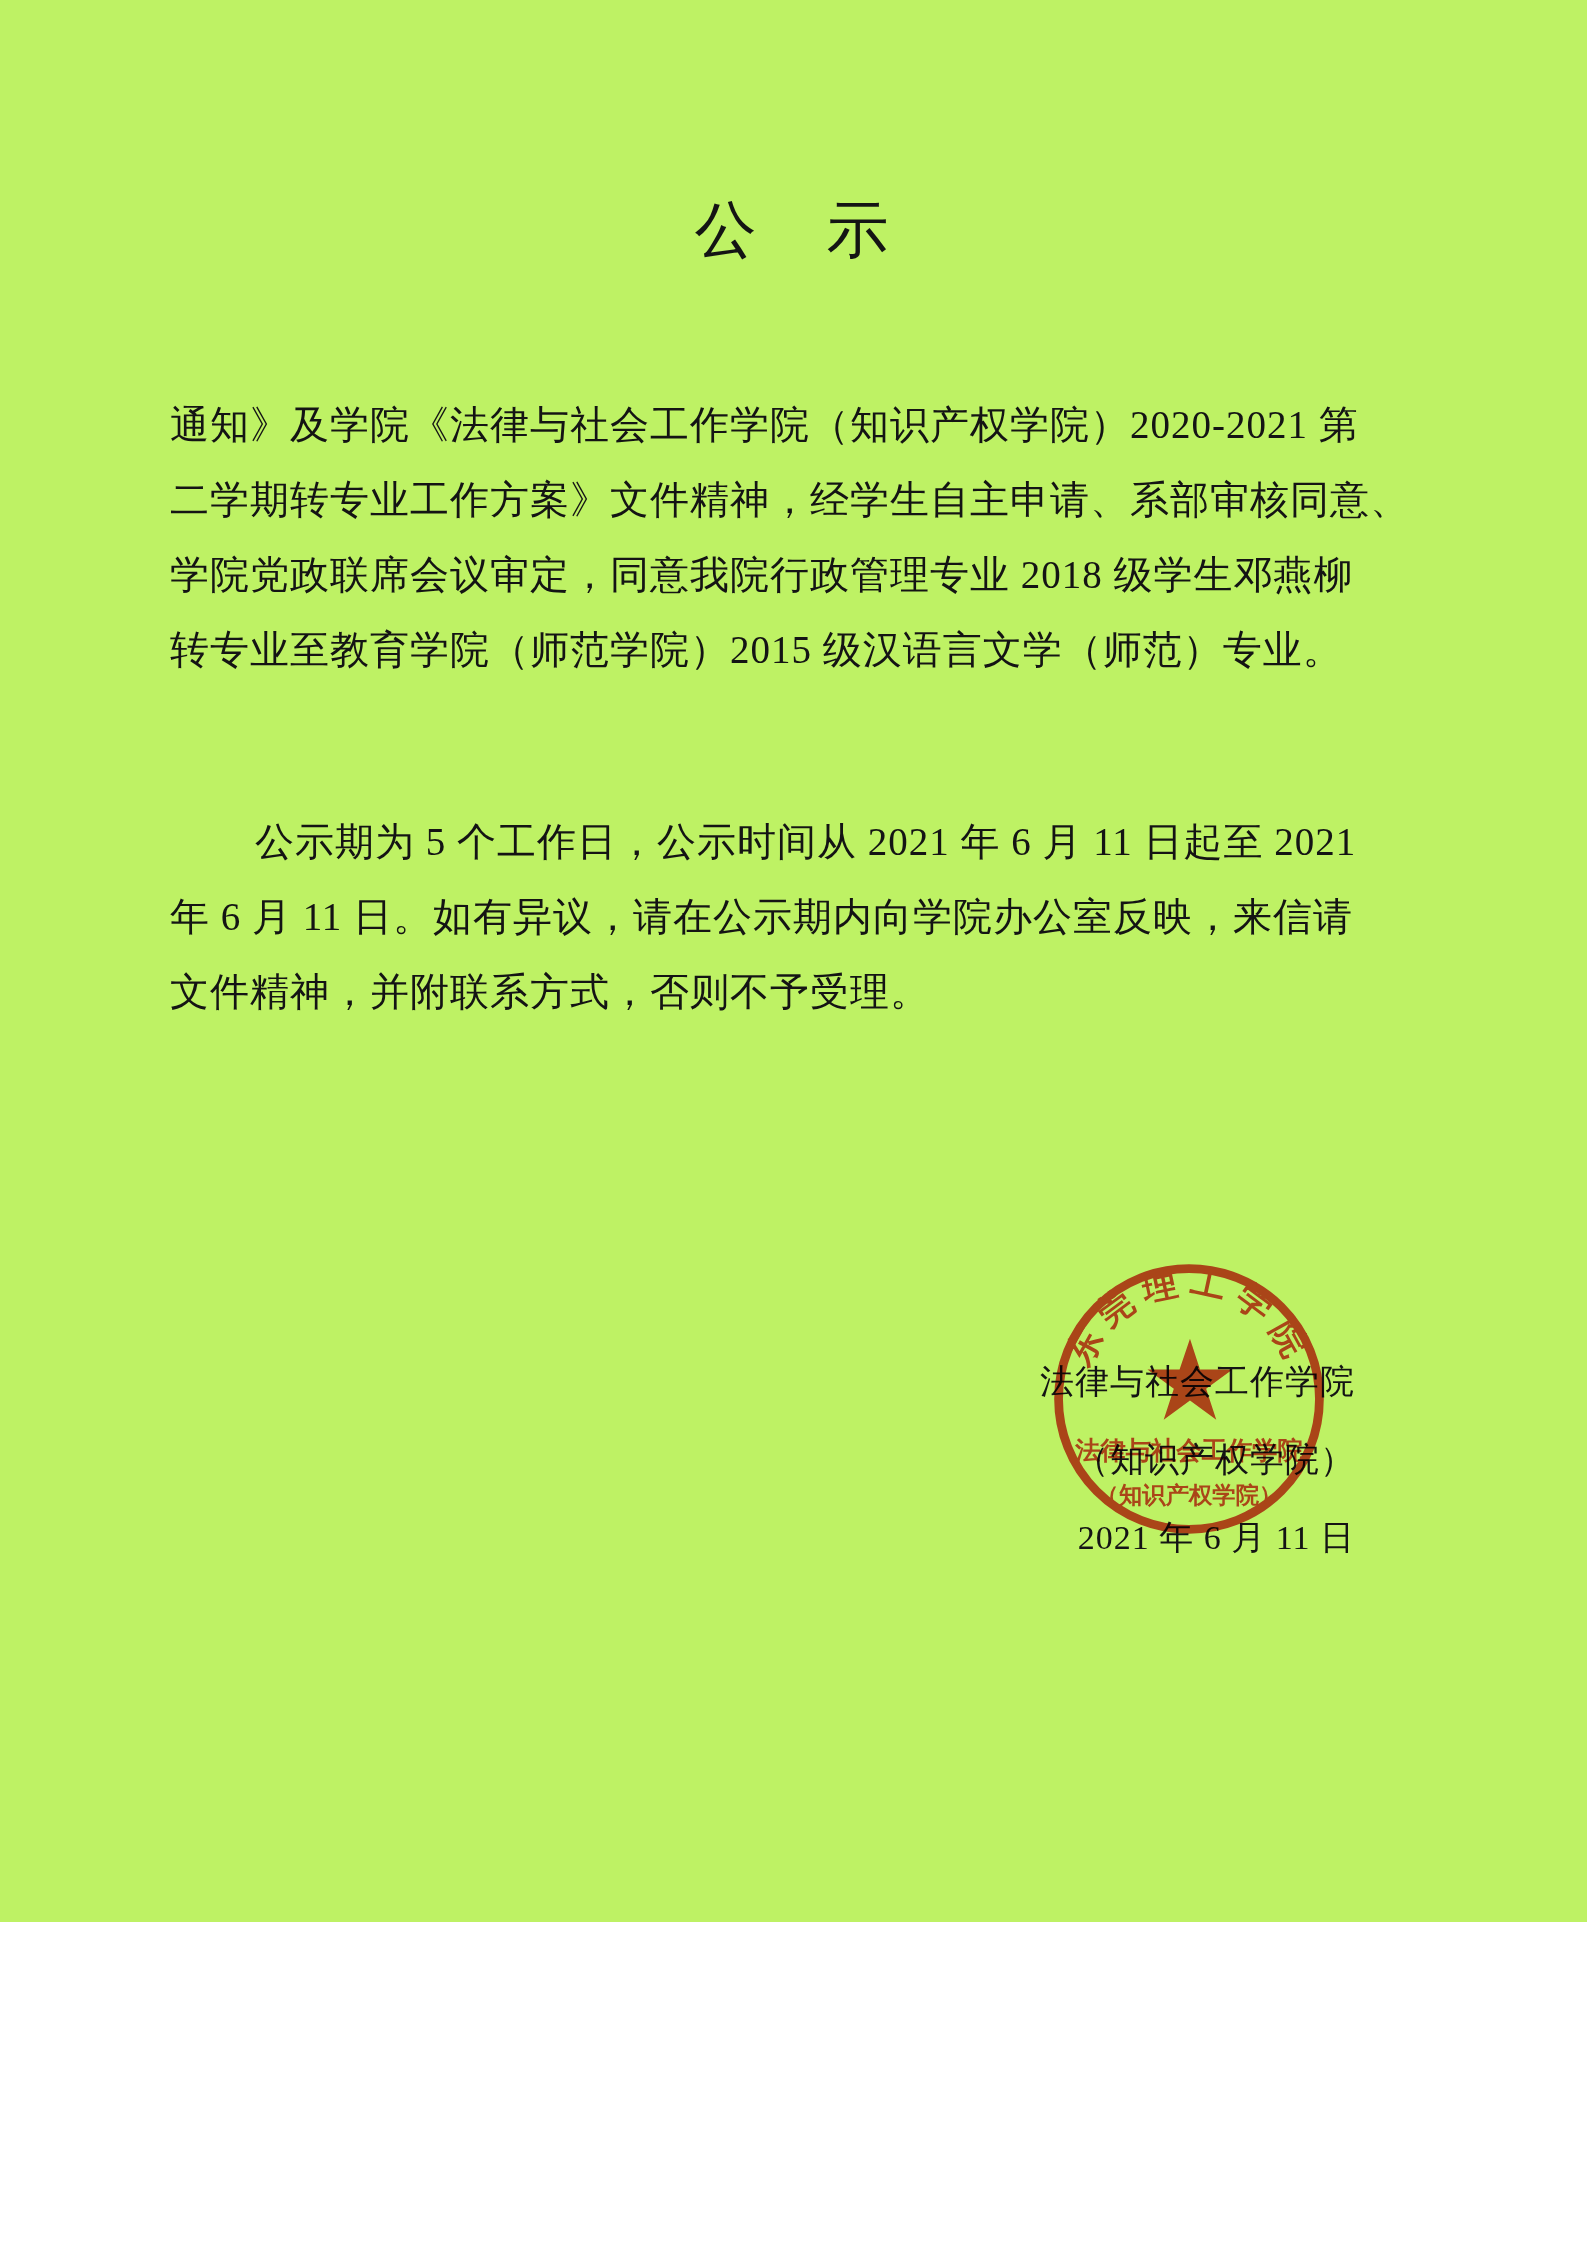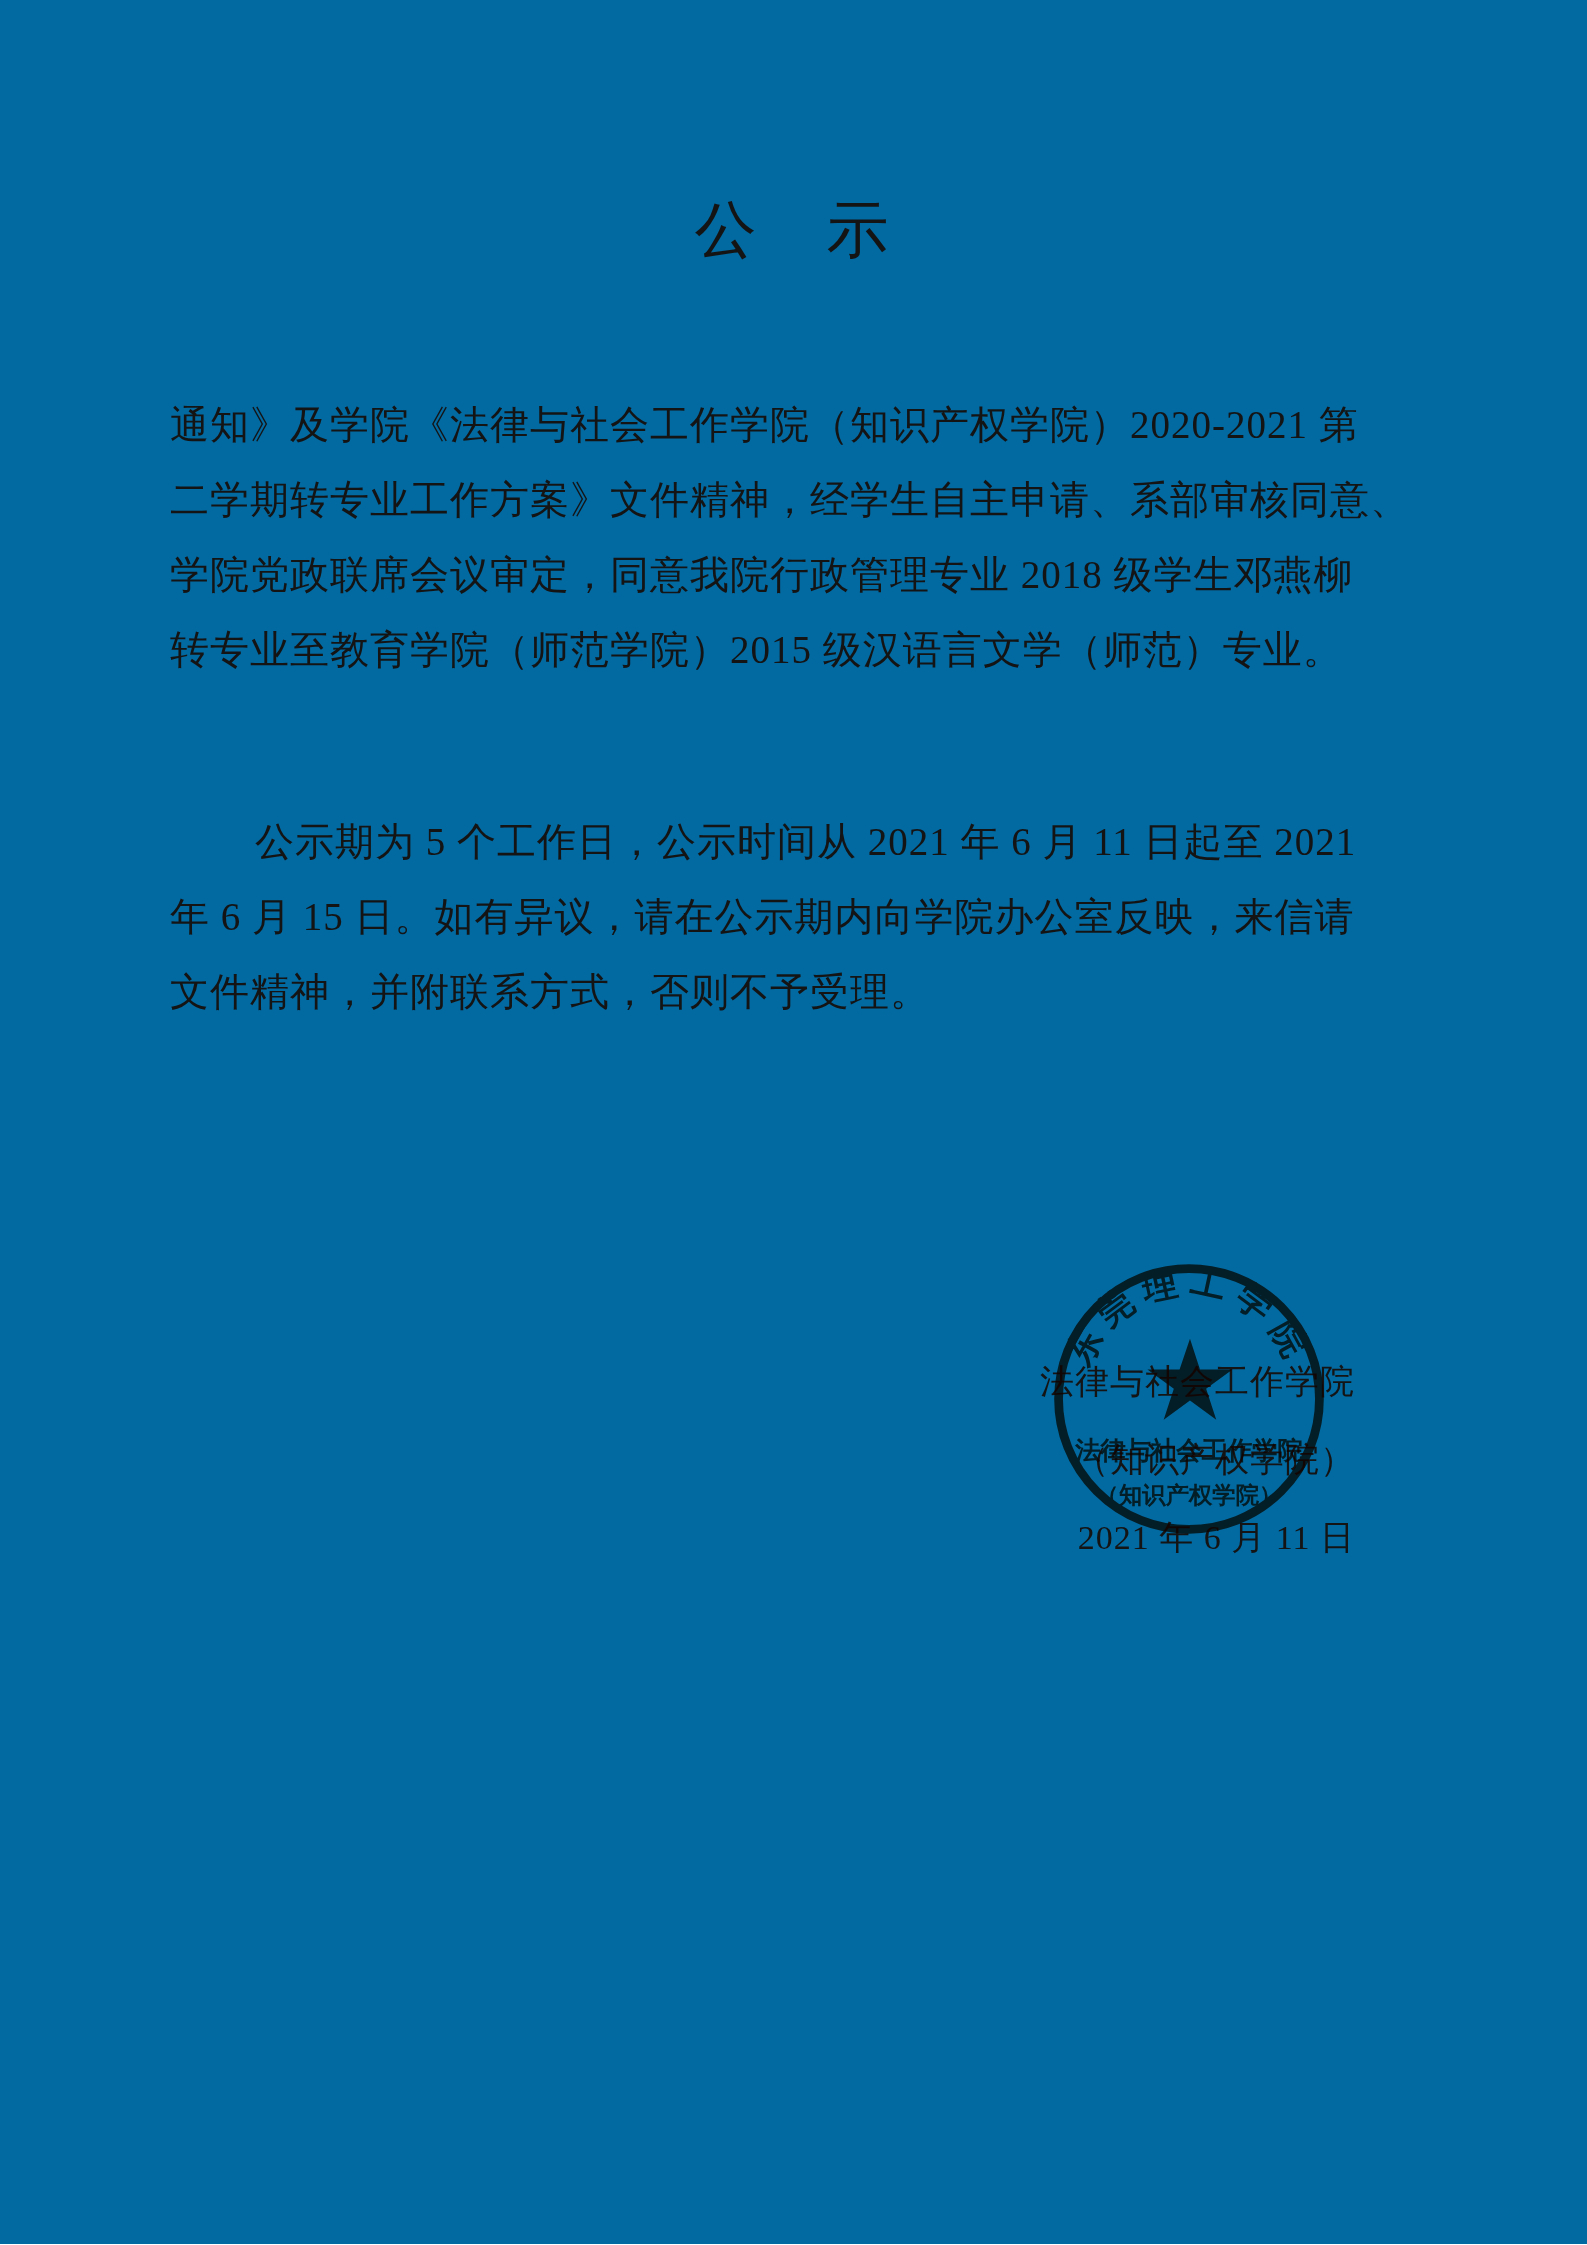--- a/index.html
+++ b/index.html
@@ -1,20 +1,20 @@
 <!DOCTYPE html>
 <html><head>
 <meta charset="utf-8">
 <style>
   html,body{margin:0;padding:0;background:#ffffff;}
   .page{
     position:relative;
     width:1587px;
-    height:2244px;
-    background:#0369a1;
+    height:1922px;
+    background:#bef264;
     overflow:hidden;
     font-family:"Liberation Serif","DejaVu Serif",serif;
     color:#141414;
   }
   .doc-title{
     position:absolute;
     top:188px;
     left:0;
     width:100%;
     text-align:center;
@@ -74,21 +74,21 @@
 
   <div class="body-block p1">
     <div class="t-line">通知》及学院《法律与社会工作学院（知识产权学院）2020-2021 第</div>
     <div class="t-line">二学期转专业工作方案》文件精神，经学生自主申请、系部审核同意、</div>
     <div class="t-line">学院党政联席会议审定，同意我院行政管理专业 2018 级学生邓燕柳</div>
     <div class="t-line">转专业至教育学院（师范学院）2015 级汉语言文学（师范）专业。</div>
   </div>
 
   <div class="body-block p2">
     <div class="t-line indent">公示期为 5 个工作日，公示时间从 2021 年 6 月 11 日起至 2021</div>
-    <div class="t-line">年 6 月 15 日。如有异议，请在公示期内向学院办公室反映，来信请</div>
+    <div class="t-line">年 6 月 11 日。如有异议，请在公示期内向学院办公室反映，来信请</div>
     <div class="t-line">文件精神，并附联系方式，否则不予受理。</div>
   </div>
 
   <div class="signature">
     <div class="sig-line">法律与社会工作学院</div>
     <div class="sig-line">（知识产权学院）</div>
     <div class="sig-line">2021 年 6 月 11 日</div>
   </div>
 
   <div class="seal">

